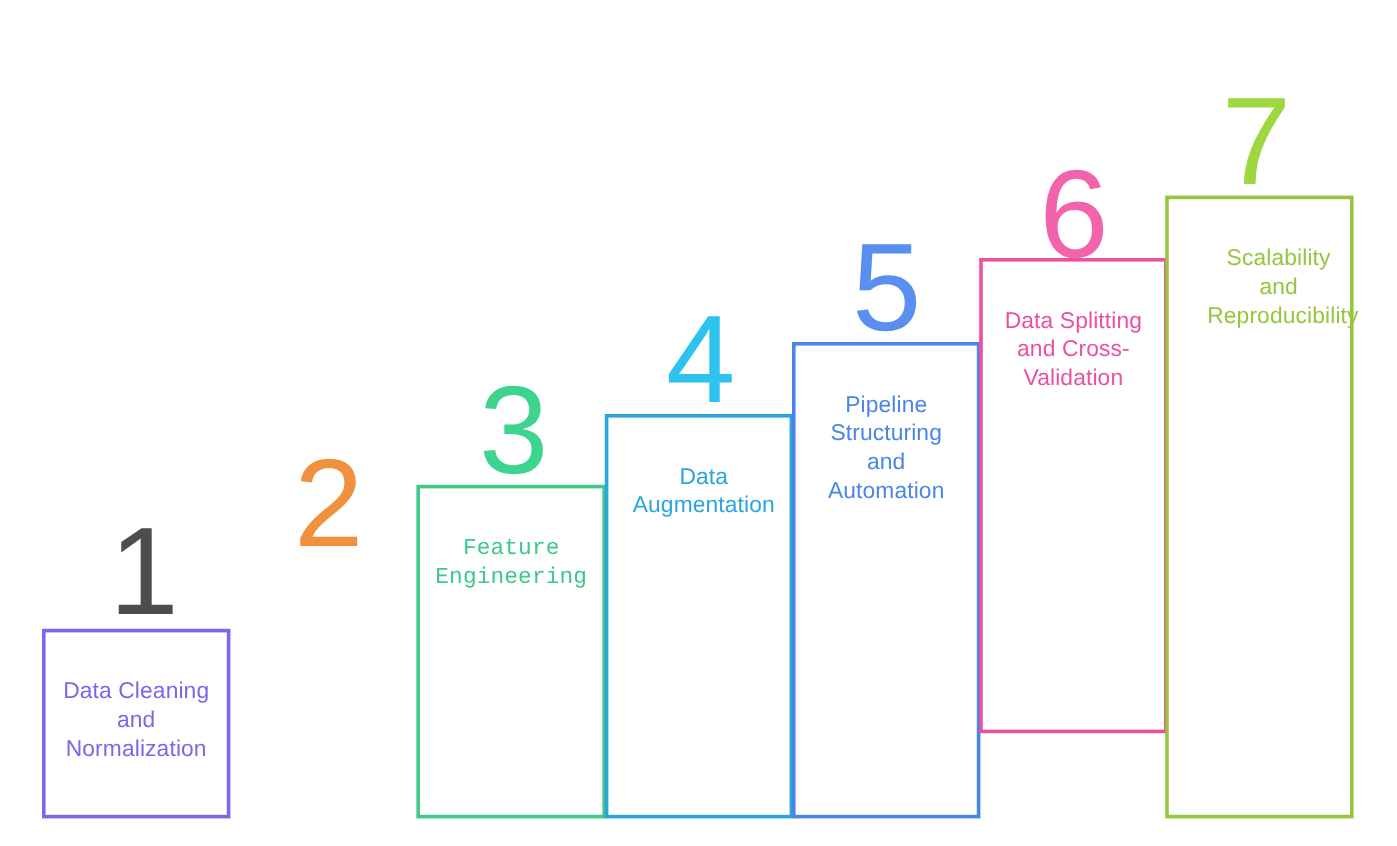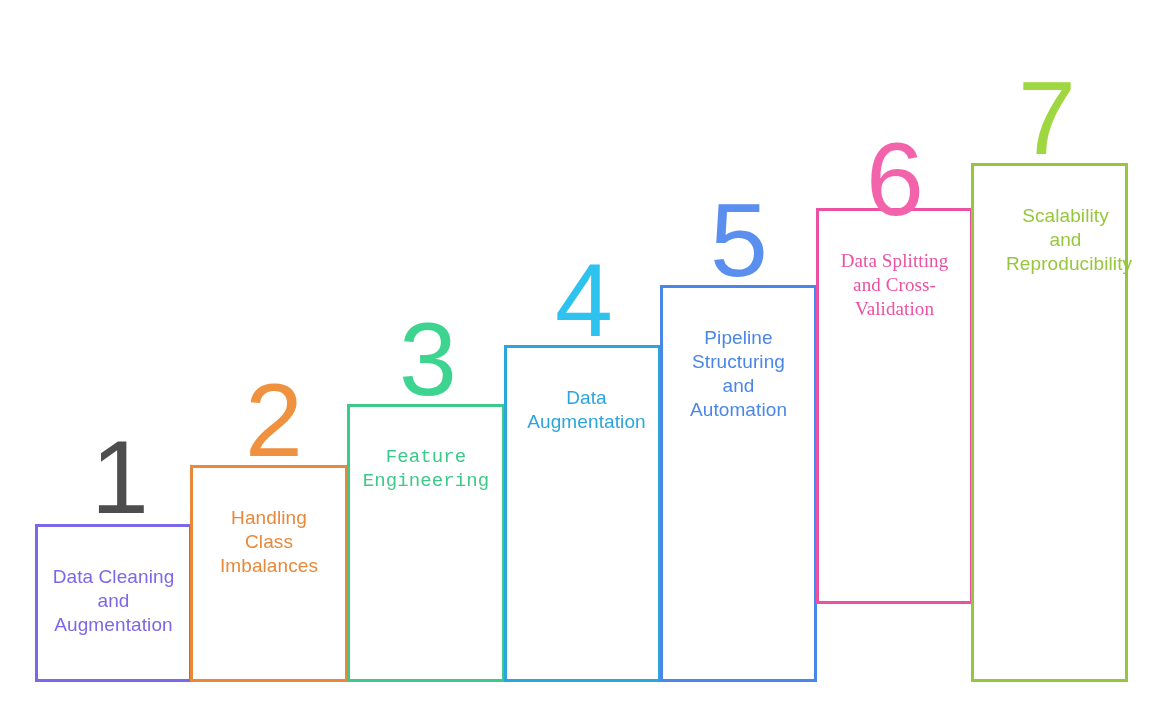--- a/index.html
+++ b/index.html
@@ -47,47 +47,42 @@
     font-family: "Liberation Sans", sans-serif;
   }
 </style>
 </head>
 <body>
 
 <div id="stage">
     <div class="step" style="left: 35px; top: 524px; width: 157px; height: 158px; border-color: rgb(123, 104, 232); z-index: 10;">
       <div class="step-label" style="color: rgb(123, 104, 232); top: 38px;">Data Cleaning
 and
-Augmentation</div>
+Normalization</div>
     </div>
     <div class="step-number" style="left: 60px; top: 425px; color: rgb(77, 77, 77); z-index: 30;">1</div>
-    <div class="step" style="left: 190px; top: 465px; width: 158px; height: 217px; border-color: rgb(232, 136, 58); z-index: 11;">
-      <div class="step-label" style="color: rgb(232, 136, 58); top: 38px;">Handling
-Class
-Imbalances</div>
-    </div>
     <div class="step-number" style="left: 214px; top: 368px; color: rgb(240, 145, 63); z-index: 31;">2</div>
     <div class="step" style="left: 347px; top: 404px; width: 158px; height: 278px; border-color: rgb(61, 201, 138); z-index: 12;">
       <div class="step-label" style="color: rgb(61, 201, 138); top: 38px; font-family: Liberation Mono, monospace;">Feature
 Engineering</div>
     </div>
     <div class="step-number" style="left: 368px; top: 307px; color: rgb(61, 212, 143); z-index: 32;">3</div>
     <div class="step" style="left: 504px; top: 345px; width: 157px; height: 337px; border-color: rgb(43, 166, 221); z-index: 13;">
       <div class="step-label" style="color: rgb(43, 166, 221); top: 38px; margin-left: 8px;">Data
 Augmentation</div>
     </div>
     <div class="step-number" style="left: 524px; top: 248px; color: rgb(46, 195, 239); z-index: 33;">4</div>
     <div class="step" style="left: 660px; top: 285px; width: 157px; height: 397px; border-color: rgb(74, 134, 232); z-index: 14; text-decoration: underline;">
       <div class="step-label" style="color: rgb(74, 134, 232); top: 38px;">Pipeline
 Structuring
 and
 Automation</div>
     </div>
     <div class="step-number" style="left: 679px; top: 188px; color: rgb(91, 143, 239); z-index: 34;">5</div>
-    <div class="step" style="left: 816px; top: 208px; width: 157px; height: 396px; border-color: rgb(236, 80, 160); z-index: 15; font-family: Liberation Serif, serif;">
+    <div class="step" style="left: 816px; top: 215px; width: 157px; height: 396px; border-color: rgb(236, 80, 160); z-index: 15;">
       <div class="step-label" style="color: rgb(236, 80, 160); top: 38px;">Data Splitting
 and Cross-
 Validation</div>
     </div>
     <div class="step-number" style="left: 835px; top: 127px; color: rgb(242, 99, 172); z-index: 35;">6</div>
     <div class="step" style="left: 971px; top: 163px; width: 157px; height: 519px; border-color: rgb(150, 198, 61); z-index: 16;">
       <div class="step-label" style="color: rgb(150, 198, 61); top: 38px; padding-left: 32px;">Scalability and
 Reproducibility</div>
     </div>
     <div class="step-number" style="left: 987px; top: 66px; color: rgb(158, 215, 63); z-index: 36;">7</div>

